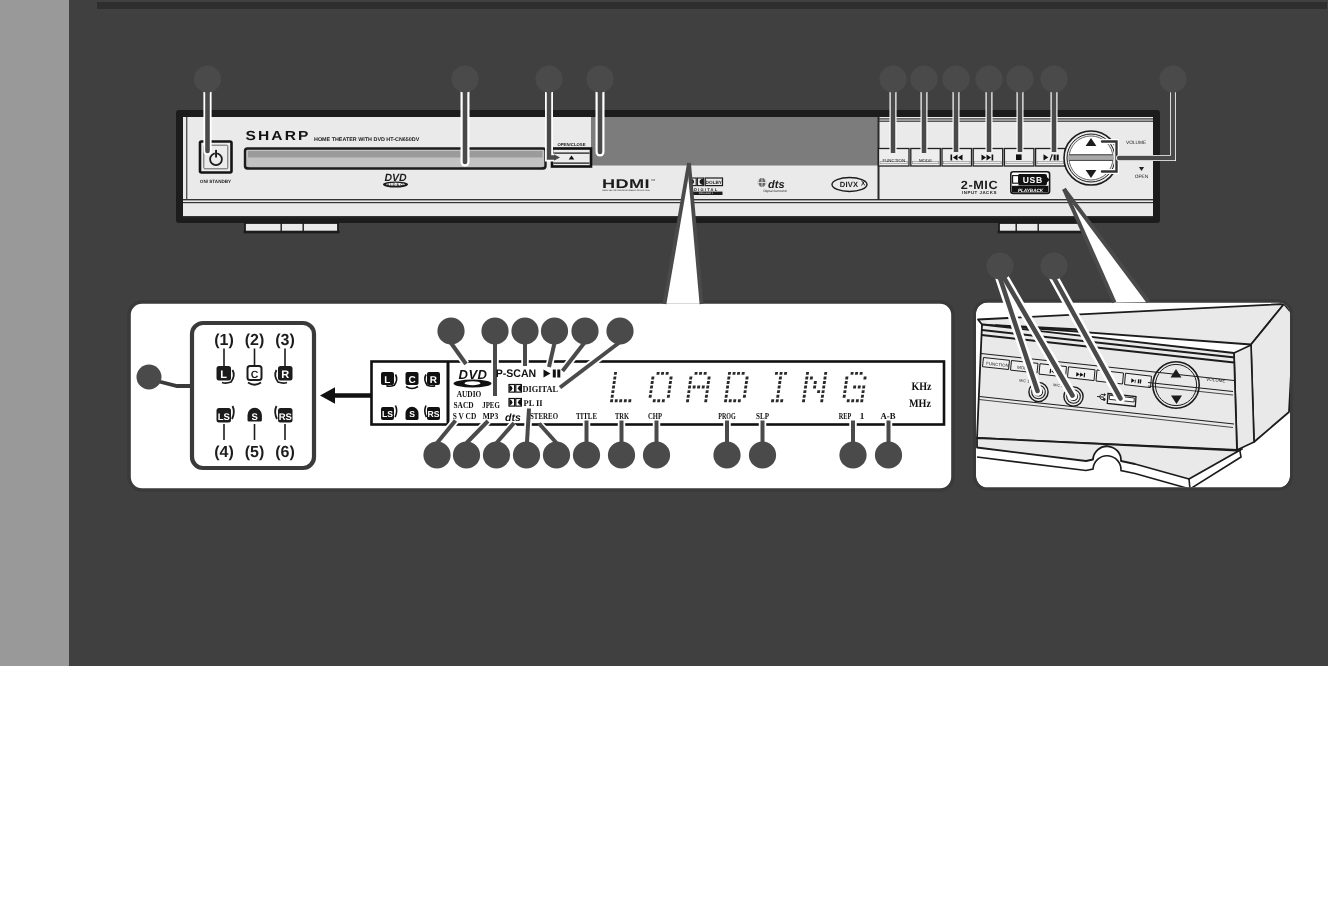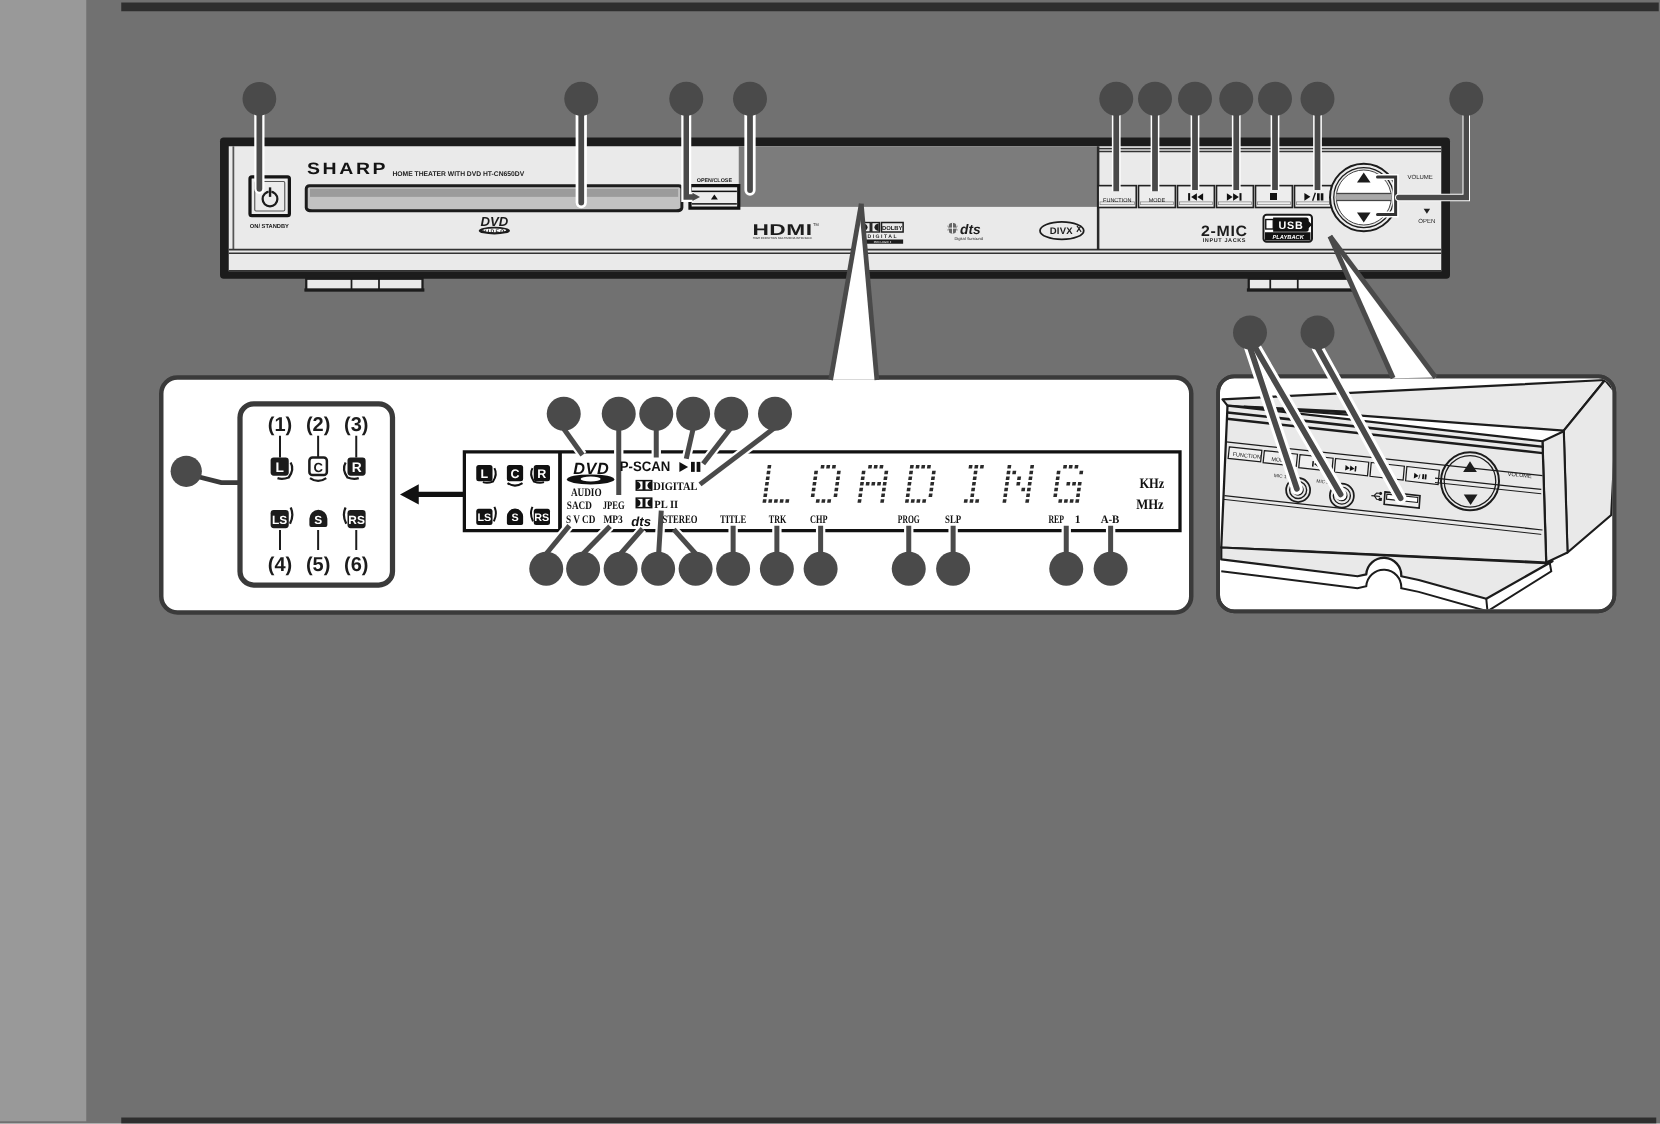--- a/index.html
+++ b/index.html
@@ -1,16 +1,16 @@
 <!DOCTYPE html>
 <html><head>
 <meta charset="utf-8">
 <style>
 html,body{margin:0;padding:0;background:#fff;}
-#page{position:relative;width:1328px;height:899px;background:#d946ef;overflow:hidden;filter:grayscale(1);}
+#page{position:relative;width:1328px;height:666px;background:#be185d;overflow:hidden;filter:grayscale(1);}
 svg{position:absolute;top:0;left:0;}
 text{font-family:"Liberation Sans",sans-serif;-webkit-font-smoothing:antialiased;text-rendering:geometricPrecision;}
 .ser{font-family:"Liberation Serif",serif;font-weight:bold;}
 </style>
 </head>
 <body>
 <div id="page">
 <svg width="1328" height="899" viewBox="0 0 1328 899">
 
 <rect x="0" y="0" width="69" height="897" fill="#999999"></rect>

